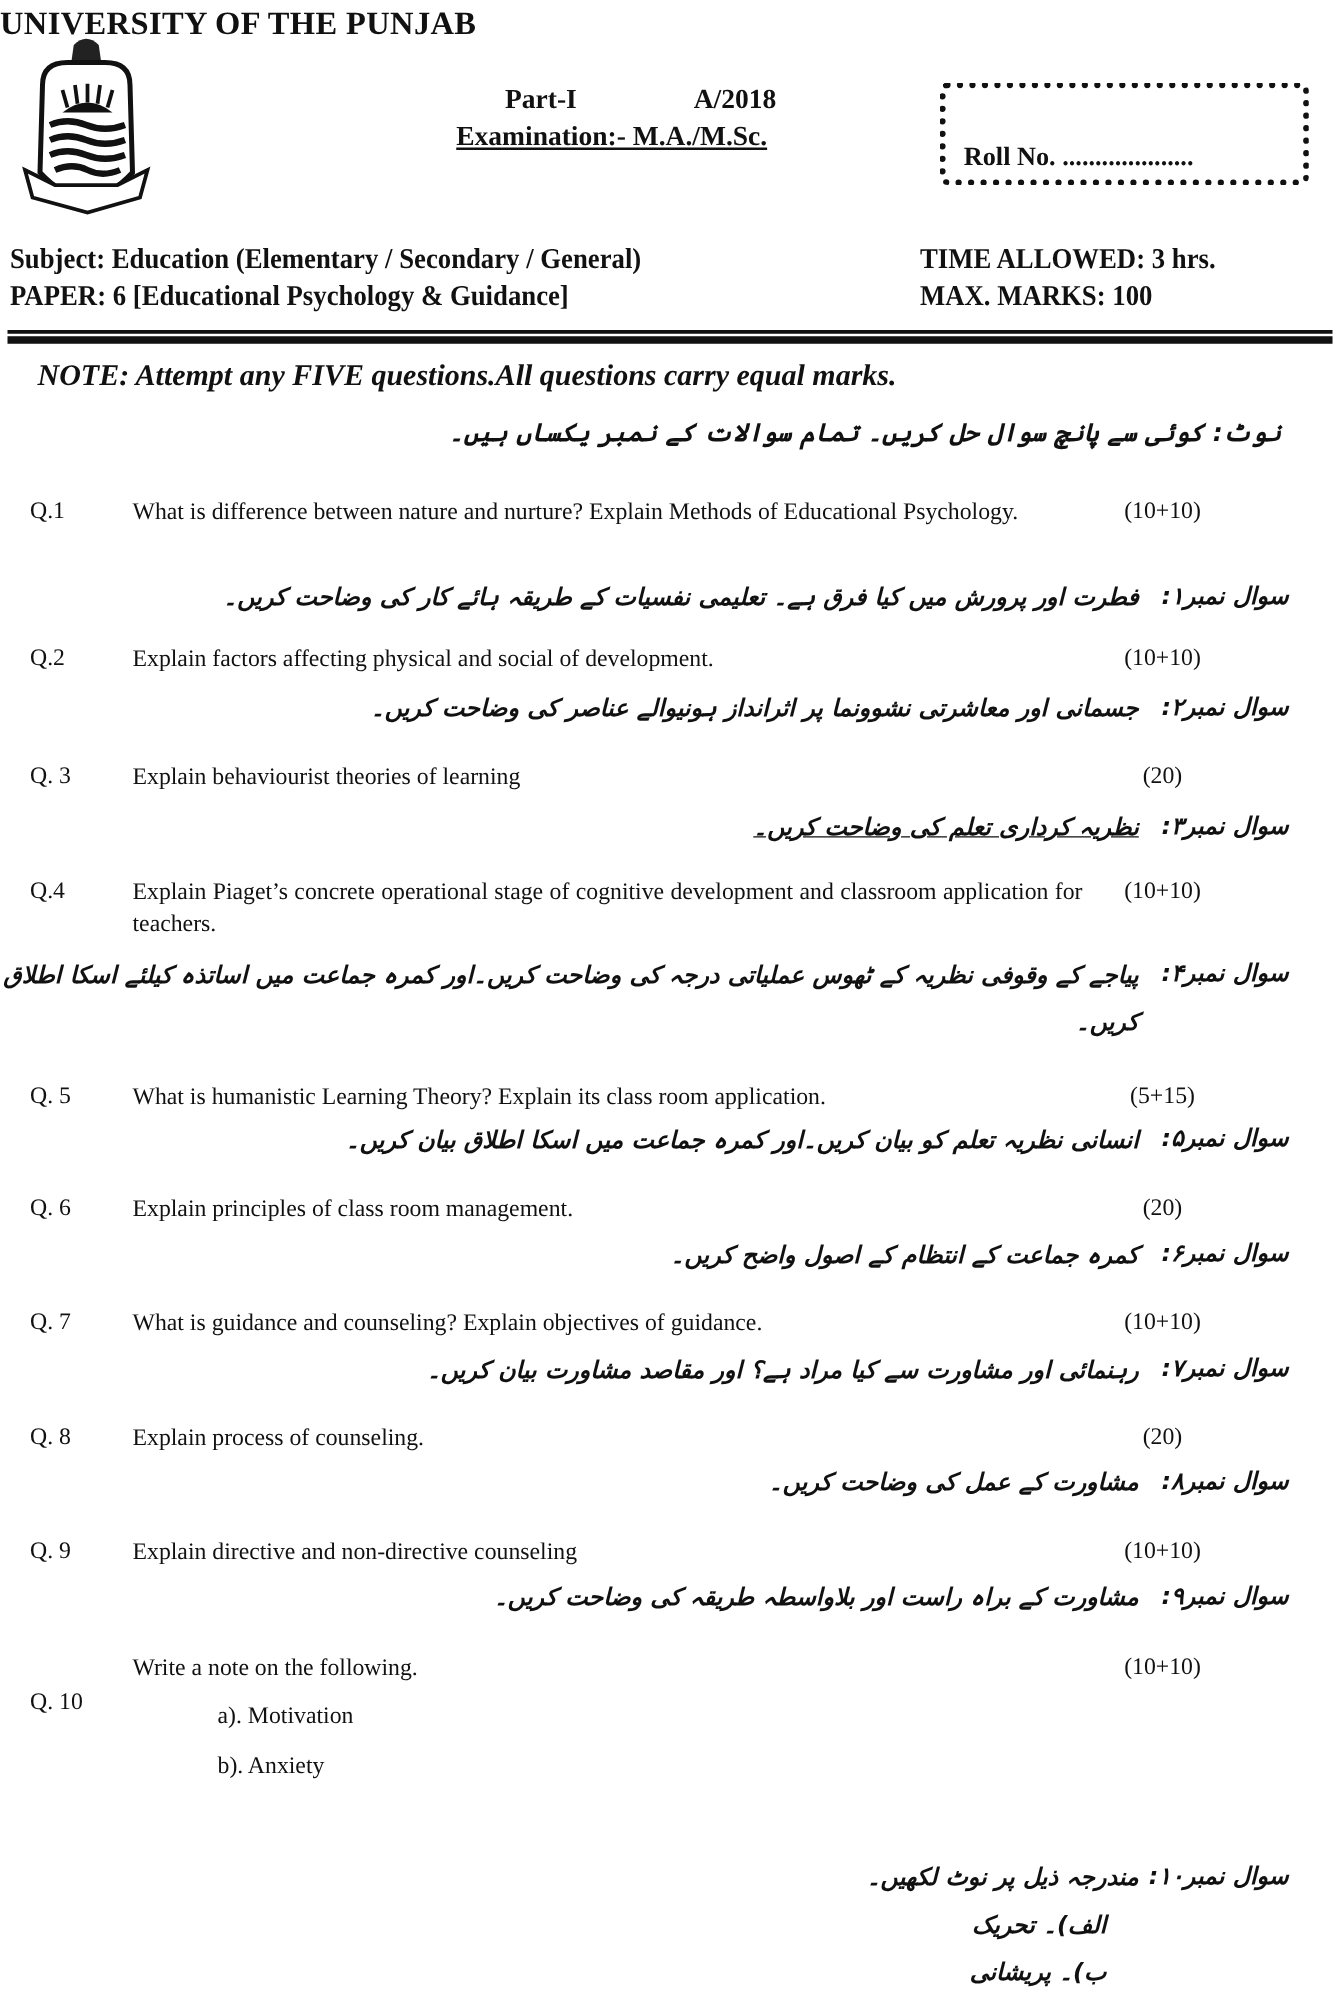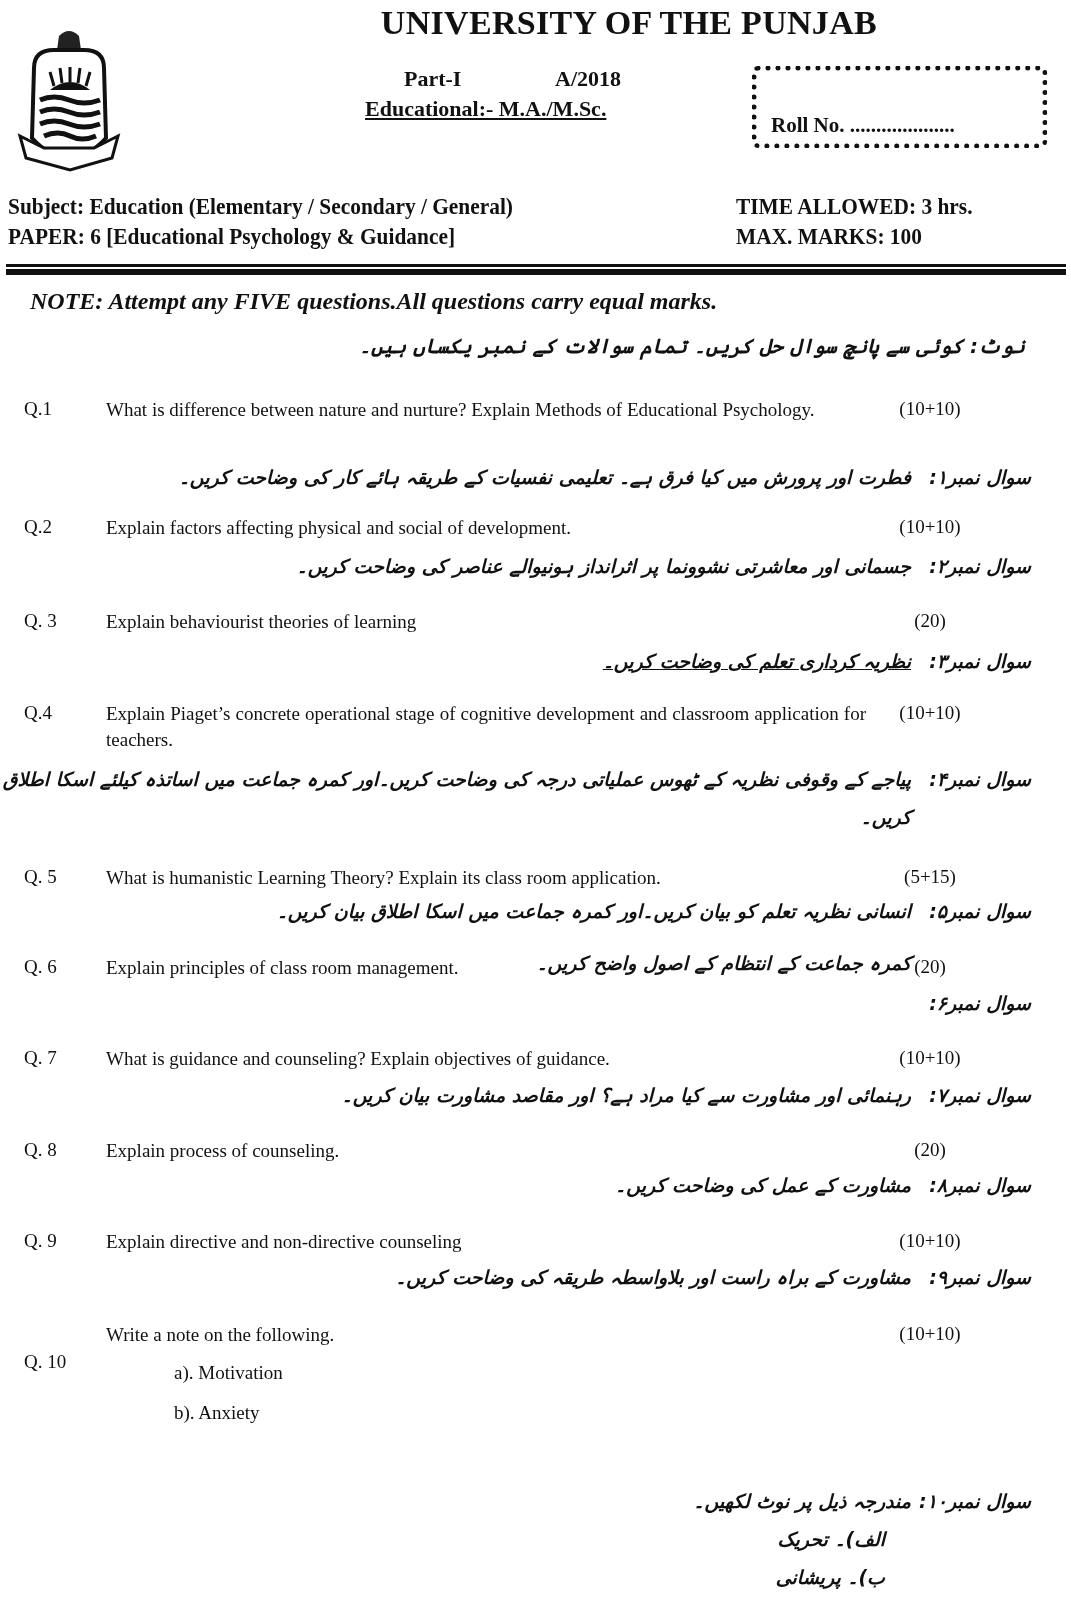--- a/index.html
+++ b/index.html
@@ -1,21 +1,21 @@
 <!DOCTYPE html>
 <html><head>
 <meta charset="utf-8">
 <style>
   html, body { margin: 0; padding: 0; background: #ffffff; }
   body {
     width: 1071px; height: 1611px; position: relative; overflow: hidden;
     font-family: "Liberation Serif", "DejaVu Serif", serif; color: #111;
   }
   .abs { position: absolute; }
-  .title { left: 0; width: 877px; top: 4px; text-align: right; font-weight: bold; font-size: 34px; letter-spacing: 0.3px; }
+  .title { left: 0; width: 877px; top: 4px; text-align: left; font-weight: bold; font-size: 26px; letter-spacing: 0.3px; }
   .logo { left: 14px; top: 28px; width: 110px; height: 150px; }
   .part { left: 404px; top: 66px; font-weight: bold; font-size: 22px; }
   .session { left: 555px; top: 66px; font-weight: bold; font-size: 22px; }
   .exam { left: 365px; top: 96px; font-weight: bold; font-size: 22px; text-decoration: underline; }
   .rollbox {
     left: 752px; top: 66px; width: 295px; height: 82px;
     border: 5px dotted #111; border-radius: 6px; box-sizing: border-box;
   }
   .rollbox span { position: absolute; left: 14px; top: 42px; font-weight: bold; font-size: 21px; white-space: nowrap; }
   .hdr { font-weight: bold; font-size: 23px; white-space: nowrap; font-family: "Liberation Serif", serif; transform: scaleX(0.93); transform-origin: left; }
@@ -55,21 +55,21 @@
       <path d="M26 96 Q40 90 55 96 T86 96" fill="none"></path>
       <path d="M30 108 Q44 102 56 108 T82 108" fill="none"></path>
     </g>
     <path d="M6 108 L30 120 L80 120 L104 108 L98 130 L56 142 L12 130 Z" fill="#fff" stroke="#111" stroke-width="3"></path>
     <rect x="0" y="0" width="110" height="150" fill="none"></rect>
   </svg>
 </div>
 
 <div class="abs part">Part-I</div>
 <div class="abs session">A/2018</div>
-<div class="abs exam">Educational:- M.A./M.Sc.</div>
+<div class="abs exam">Examination:- M.A./M.Sc.</div>
 
 <div class="abs rollbox">
   <span>Roll No. ....................</span>
 </div>
 
 <div class="abs hdr" style="left:8px; top:194px;">Subject: Education (Elementary / Secondary / General)</div>
 <div class="abs hdr" style="left:8px; top:224px;">PAPER: 6 [Educational Psychology &amp; Guidance]</div>
 <div class="abs hdr" style="left:736px; top:194px;">TIME ALLOWED: 3 hrs.</div>
 <div class="abs hdr" style="left:736px; top:224px;">MAX. MARKS: 100</div>
 
@@ -107,21 +107,21 @@
 <div class="abs qnum" style="top:866px;">Q. 5</div>
 <div class="abs qtext" style="top:865px;">What is humanistic Learning Theory? Explain its class room  application.</div>
 <div class="abs marks" style="top:866px;">(5+15)</div>
 <div class="abs urdu ulabel" style="top:900px;">سوال نمبر۵:</div>
 <div class="abs urdu" style="right:160px; top:900px;">انسانی نظریہ تعلم کو بیان کریں۔اور کمرہ جماعت میں اسکا اطلاق بیان کریں۔</div>
 
 <div class="abs qnum" style="top:956px;">Q. 6</div>
 <div class="abs qtext" style="top:955px;">Explain principles of class room management.</div>
 <div class="abs marks" style="top:956px;">(20)</div>
 <div class="abs urdu ulabel" style="top:992px;margin-left:24px;">سوال نمبر۶:</div>
-<div class="abs urdu" style="right:160px; top:952px;text-align:right;">کمرہ جماعت کے انتظام کے اصول واضح کریں۔</div>
+<div class="abs urdu" style="right:160px; top:992px;text-align:right;">کمرہ جماعت کے انتظام کے اصول واضح کریں۔</div>
 
 <div class="abs qnum" style="top:1047px;">Q. 7</div>
 <div class="abs qtext" style="top:1046px;">What is guidance and counseling? Explain objectives of guidance.</div>
 <div class="abs marks" style="top:1047px;">(10+10)</div>
 <div class="abs urdu ulabel" style="top:1084px;">سوال نمبر۷:</div>
 <div class="abs urdu" style="right:160px; top:1084px;">رہنمائی اور مشاورت سے کیا مراد ہے؟ اور مقاصد مشاورت بیان کریں۔</div>
 
 <div class="abs qnum" style="top:1139px;">Q. 8</div>
 <div class="abs qtext" style="top:1138px;">Explain process of counseling.</div>
 <div class="abs marks" style="top:1139px;">(20)</div>

